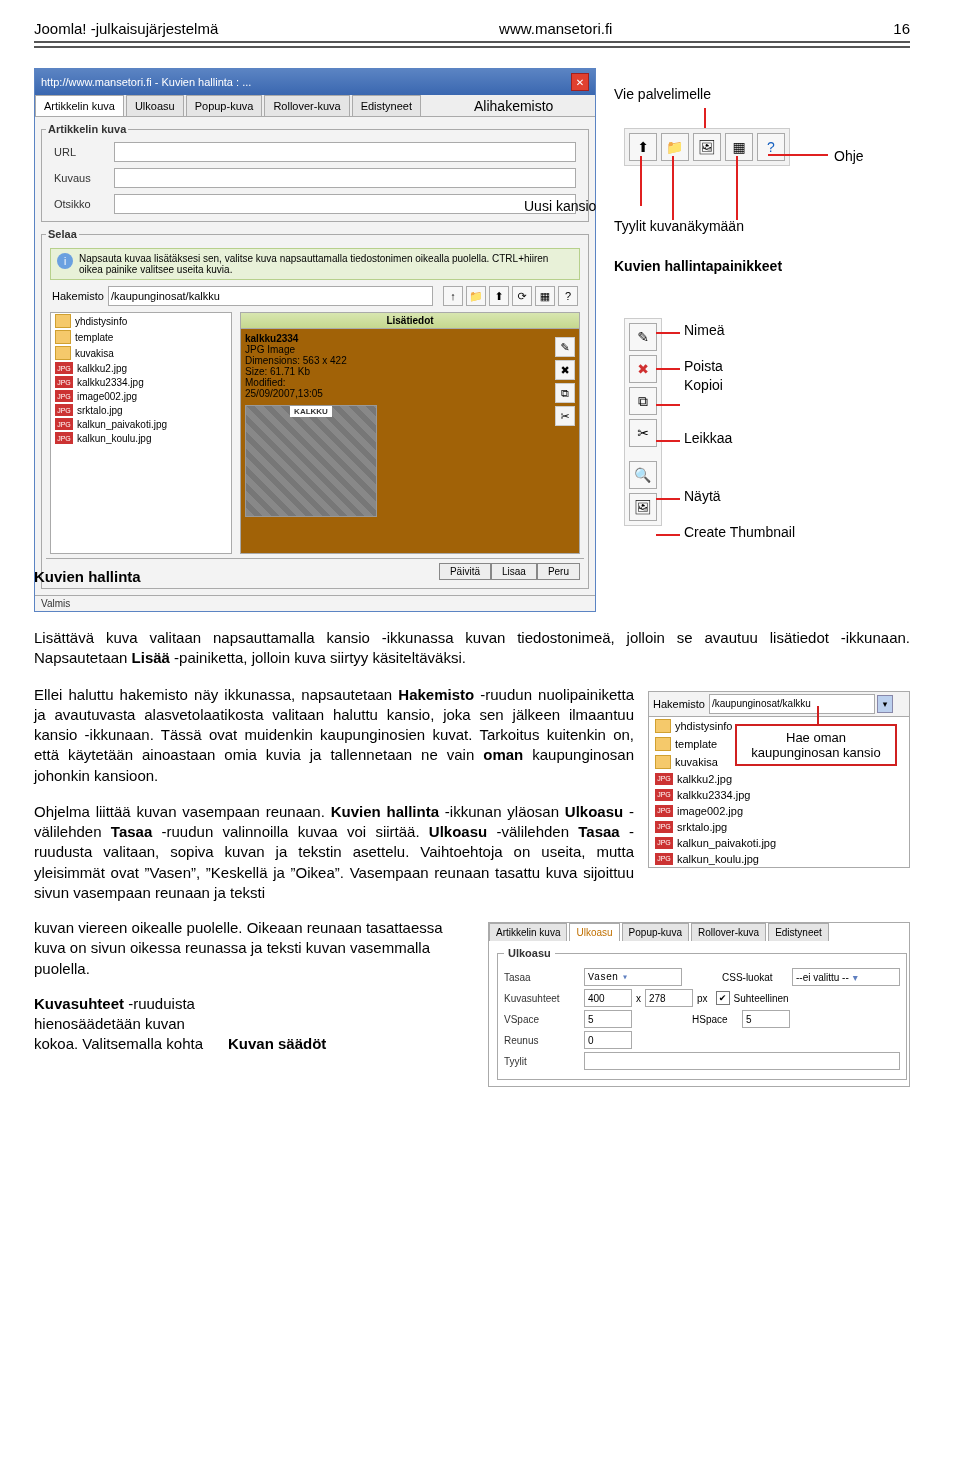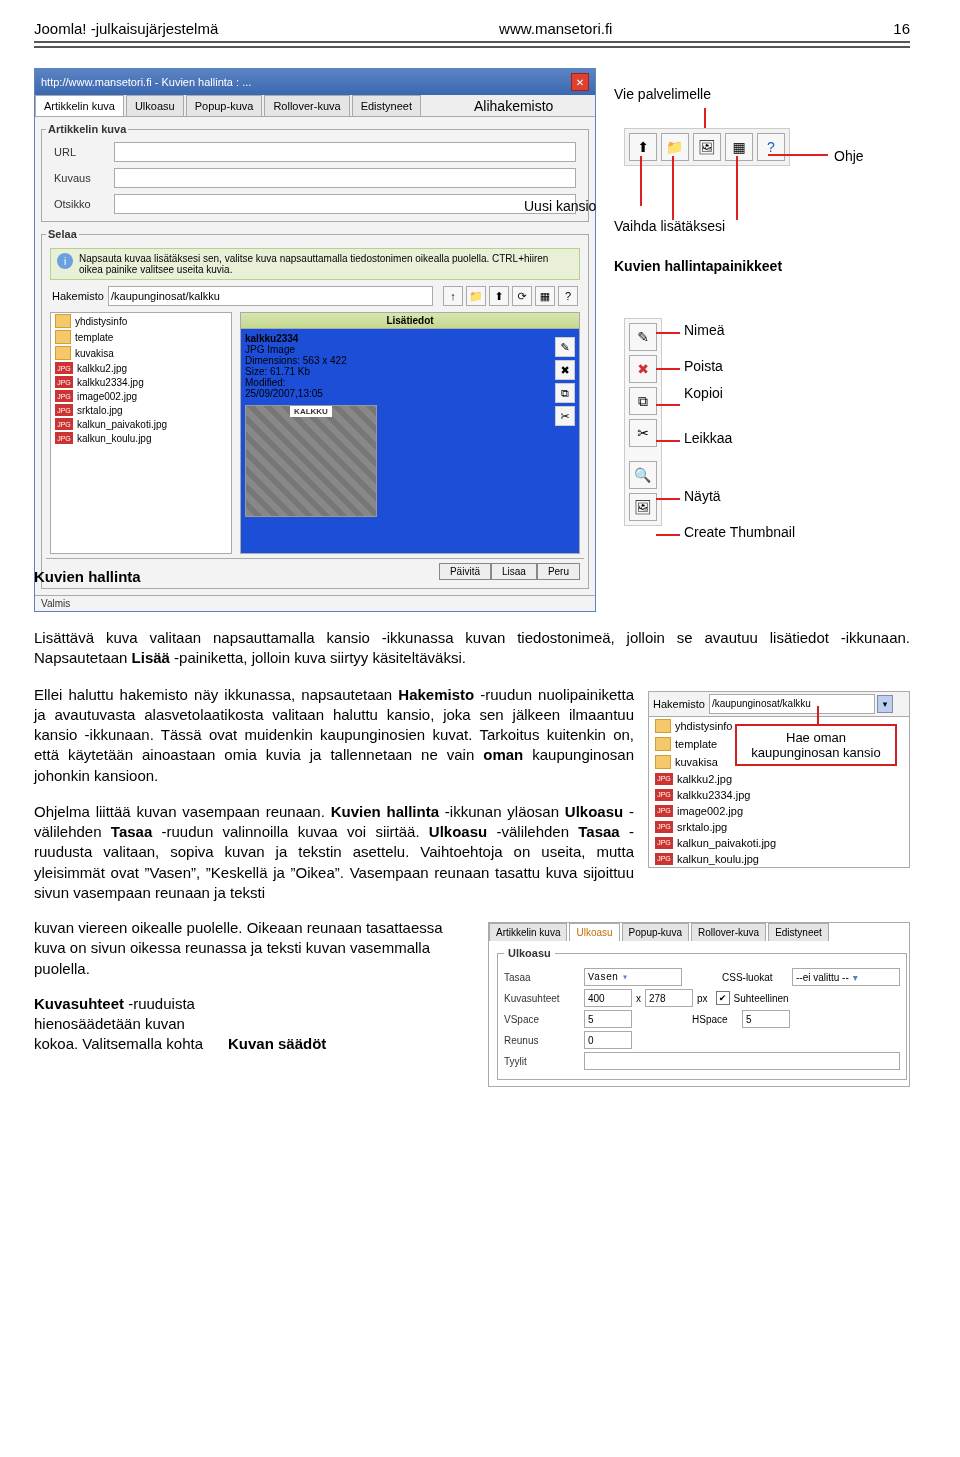--- a/index.html
+++ b/index.html
@@ -114,21 +114,21 @@
   .file-pane {
     width:180px; border:1px solid #aaa; margin:4px;
     background:#fff;
     overflow:hidden;
     font-size:10px;
   }
   .file-item { display:flex;align-items:center;padding:1px 4px; }
   .folder-ico { width:14px;height:12px;background:#f5c96b;border:1px solid #d0a030;margin-right:4px; }
   .jpg-ico { width:18px;height:12px;background:#c33;color:#fff;font-size:7px;display:flex;align-items:center;justify-content:center;margin-right:4px; }
   .detail-pane {
-    flex:1;border:1px solid #aaa;margin:4px;background:#1d4ed8;position:relative;
+    flex:1;border:1px solid #aaa;margin:4px;background:#a16207;position:relative;
   }
   .detail-header {
     background:linear-gradient(#d8e6b0,#c5d88e);
     padding:2px 6px;font-size:10px;font-weight:bold;border-bottom:1px solid #aaa;
     text-align:center;
   }
   .detail-body { display:flex;padding:4px; font-size:10px; }
   .thumb {
     width:130px;height:110px;
     background:#777; border:1px solid #999;
@@ -357,21 +357,21 @@
 
       <div class="status-row">Valmis</div>
     </div>
 
     <div class="float-label" style="left:0;top:500px;">Kuvien hallinta</div>
 
     <div class="arrow-label" style="left:440px;top:30px;">Alihakemisto</div>
     <div class="arrow-label" style="left:580px;top:18px;">Vie palvelimelle</div>
     <div class="arrow-label" style="left:800px;top:80px;">Ohje</div>
     <div class="arrow-label" style="left:490px;top:130px;">Uusi kansio</div>
-    <div class="arrow-label" style="left:580px;top:150px;">Vaihda lisätäksesi</div>
+    <div class="arrow-label" style="left:580px;top:150px;">Tyylit kuvanäkymään</div>
     <div class="arrow-label" style="left:580px;top:190px;font-weight:bold;">Kuvien hallintapainikkeet</div>
 
     <div class="figwrap-right" style="left:590px;top:60px;">
       <div class="mini-toolbar">
         <div class="tb-icon">⬆</div>
         <div class="tb-icon">📁</div>
         <div class="tb-icon">🖼</div>
         <div class="tb-icon">▦</div>
         <div class="tb-icon" style="color:#1560c0;">?</div>
       </div>
@@ -389,21 +389,21 @@
         <div class="tb-icon" style="color:#d03030;">✖</div>
         <div class="tb-icon">⧉</div>
         <div class="tb-icon">✂</div>
         <div style="height:6px;"></div>
         <div class="tb-icon">🔍</div>
         <div class="tb-icon">🖼</div>
       </div>
     </div>
     <div class="arrow-label" style="left:650px;top:254px;">Nimeä</div>
     <div class="arrow-label" style="left:650px;top:290px;">Poista</div>
-    <div class="arrow-label" style="left:650px;top:317px;">Kopioi</div>
+    <div class="arrow-label" style="left:650px;top:309px;">Kopioi</div>
     <div class="arrow-label" style="left:650px;top:362px;">Leikkaa</div>
     <div class="arrow-label" style="left:650px;top:420px;">Näytä</div>
     <div class="arrow-label" style="left:650px;top:456px;">Create Thumbnail</div>
     <div class="red-line" style="left:622px;top:264px;width:24px;height:2px;"></div>
     <div class="red-line" style="left:622px;top:300px;width:24px;height:2px;"></div>
     <div class="red-line" style="left:622px;top:336px;width:24px;height:2px;"></div>
     <div class="red-line" style="left:622px;top:372px;width:24px;height:2px;"></div>
     <div class="red-line" style="left:622px;top:430px;width:24px;height:2px;"></div>
     <div class="red-line" style="left:622px;top:466px;width:24px;height:2px;"></div>
   </div>

